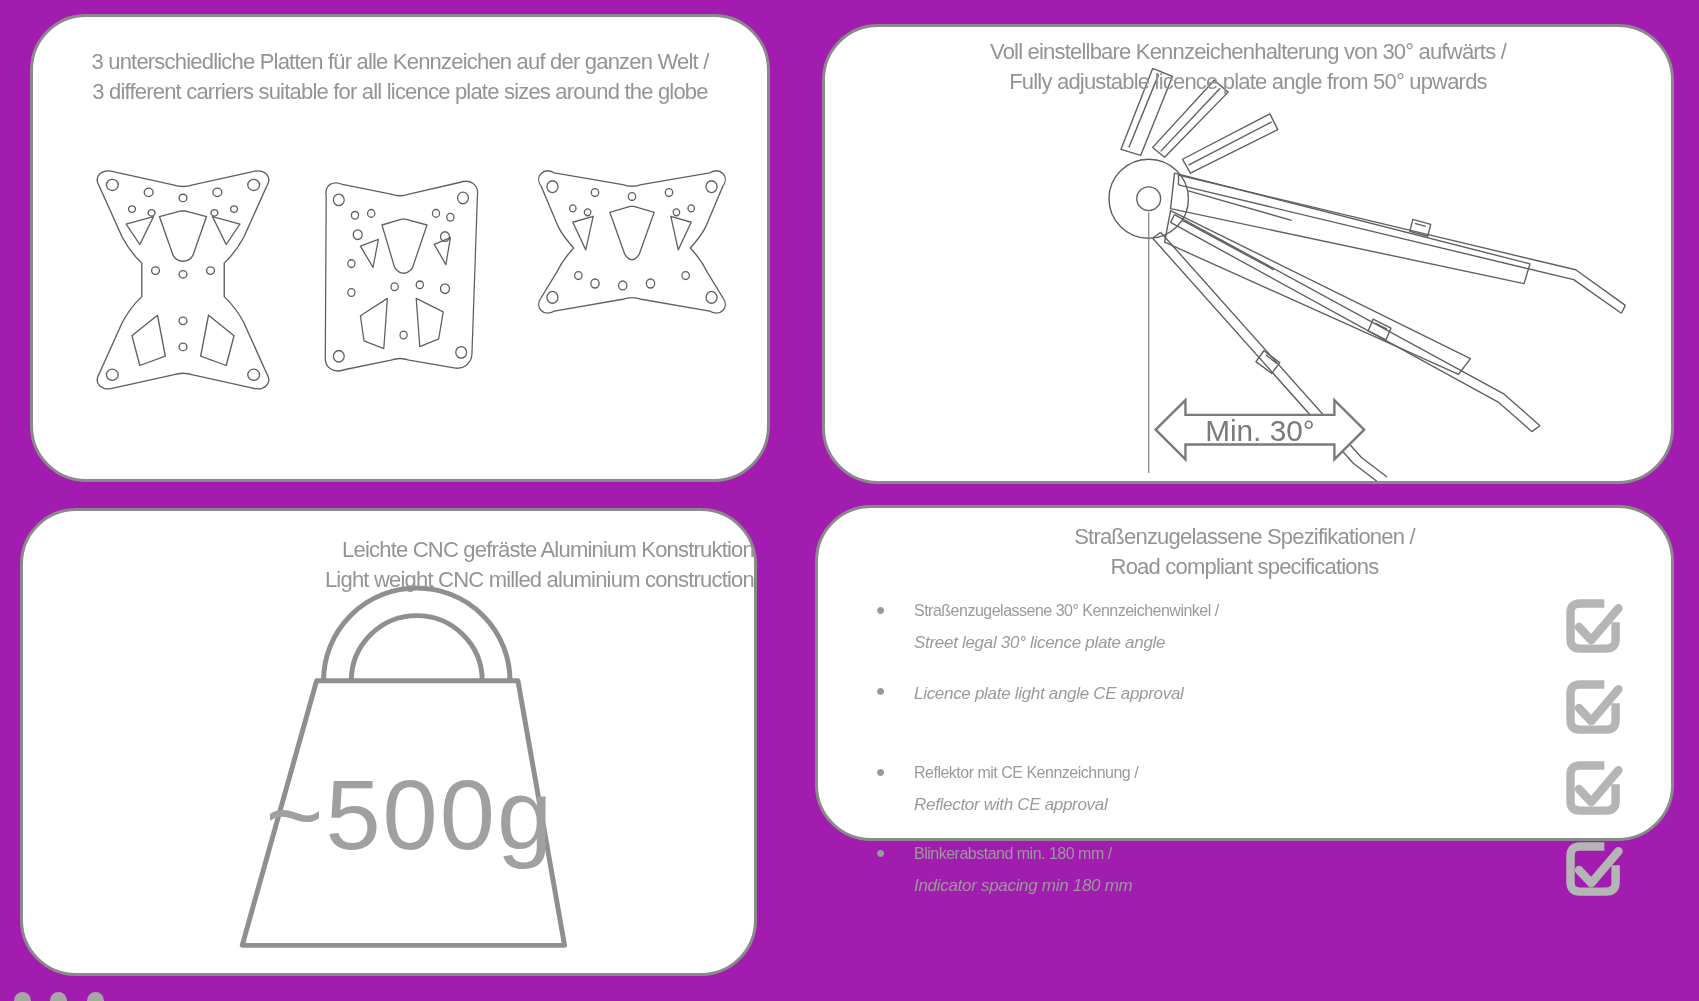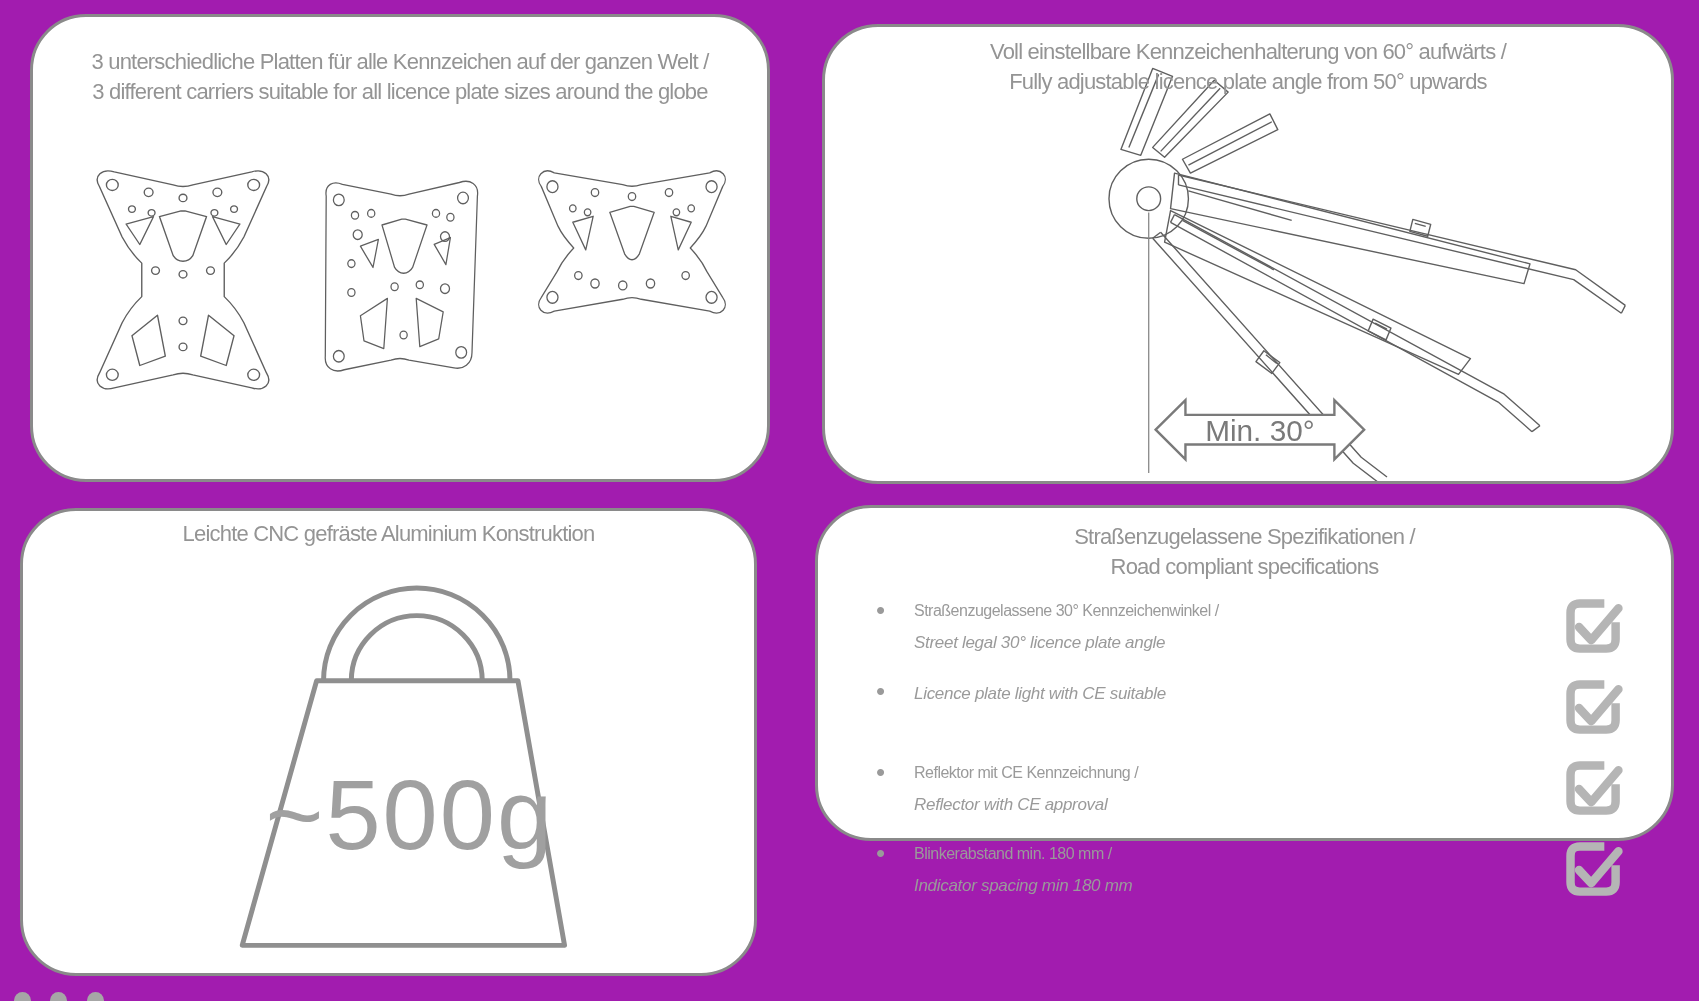--- a/index.html
+++ b/index.html
@@ -118,21 +118,21 @@
           <circle cx="110" cy="130" r="4.5"></circle>
           <circle cx="140" cy="128" r="4.5"></circle>
         <circle cx="62" cy="120" r="4"></circle>
           <circle cx="178" cy="120" r="4"></circle>
       </g>
     </svg>
   </section>
 
   <section class="panel" style="left:822px;top:24px;width:852px;height:460px;">
     <div class="panel-title" style="padding-top:10px;">
-      <div class="de">Voll einstellbare Kennzeichenhalterung von 60° aufwärts /</div>
+      <div class="de">Voll einstellbare Kennzeichenhalterung von 30° aufwärts /</div>
       <div class="en">Fully adjustable licence plate angle from 50° upwards</div>
     </div>
 
     <svg class="abs" style="left:0;top:0;width:100%;height:100%;" viewBox="0 0 852 460" preserveAspectRatio="none">
 
       <g class="draw">
         <path d="M298,124 L330,42 L350,50 L318,130 Z"></path>
         <path d="M306,122 L336,48"></path>
         <path d="M330,122 L392,54 L406,66 L342,132 Z"></path>
         <path d="M338,126 L398,62"></path>
@@ -170,22 +170,23 @@
       <path d="M326,188 L326,452" stroke="#888" stroke-width="1.3" fill="none"></path>
 
       <g>
         <path d="M333,408 L363,378 L363,393 L513,393 L513,378 L543,408 L513,438 L513,423 L363,423 L363,438 Z" fill="#ffffff" stroke="#7a7a7a" stroke-width="2.4" stroke-linejoin="miter"></path>
         <text x="438" y="419" text-anchor="middle" font-size="30" fill="#7a7a7a">Min. 30°</text>
       </g>
     </svg>
   </section>
 
   <section class="panel" style="left:20px;top:508px;width:737px;height:468px;">
-    <div class="panel-title" style="padding-top:8px;">
+    <div class="panel-title" style="padding-top:24px;text-align:right;">
       <div class="de">Leichte CNC gefräste Aluminium Konstruktion</div>
+      <div class="en">Light weight CNC milled aluminium construction</div>
     </div>
 
     <svg class="abs" style="left:0;top:0;width:100%;height:100%;" viewBox="0 0 737 468" preserveAspectRatio="none">
       <g class="thick">
         <path d="M303,172 A94,94 0 0 1 491,172"></path>
         <path d="M331,172 A66,66 0 0 1 463,172"></path>
         <path d="M296,172 L499,172 L546,440 L221,440 Z"></path>
       </g>
       <text x="390" y="342" text-anchor="middle" font-size="100" fill="#a0a0a0" letter-spacing="2">~500g</text>
     </svg>
@@ -207,21 +208,21 @@
         </div>
         <svg class="spec-check" width="62" height="62" viewBox="0 0 66 66">
           <path d="M44,8 L18,8 Q8,8 8,18 L8,46 Q8,56 18,56 L46,56 Q56,56 56,46 L56,28" fill="none" stroke="#b5b5b5" stroke-width="9"></path>
           <polyline points="17,33 30,47 59,13" fill="none" stroke="#b5b5b5" stroke-width="9" stroke-linecap="round" stroke-linejoin="round"></polyline>
         </svg>
       </div>
 
       <div class="spec-row">
         <div class="spec-bullet">•</div>
         <div class="spec-text">
-          <div class="spec-en">Licence plate light with CE suitable</div>
+          <div class="spec-en">Licence plate light angle CE approval</div>
         </div>
         <svg class="spec-check" width="62" height="62" viewBox="0 0 66 66">
           <path d="M44,8 L18,8 Q8,8 8,18 L8,46 Q8,56 18,56 L46,56 Q56,56 56,46 L56,28" fill="none" stroke="#b5b5b5" stroke-width="9"></path>
           <polyline points="17,33 30,47 59,13" fill="none" stroke="#b5b5b5" stroke-width="9" stroke-linecap="round" stroke-linejoin="round"></polyline>
         </svg>
       </div>
 
       <div class="spec-row">
         <div class="spec-bullet">•</div>
         <div class="spec-text">

